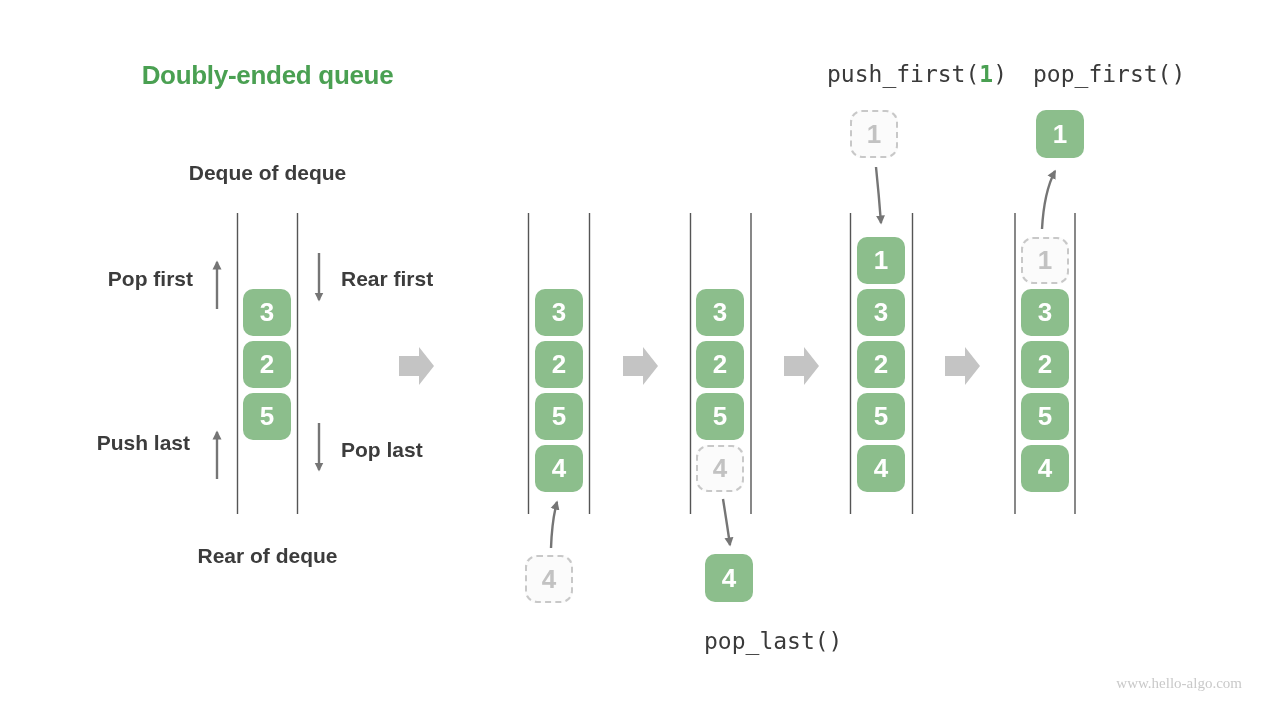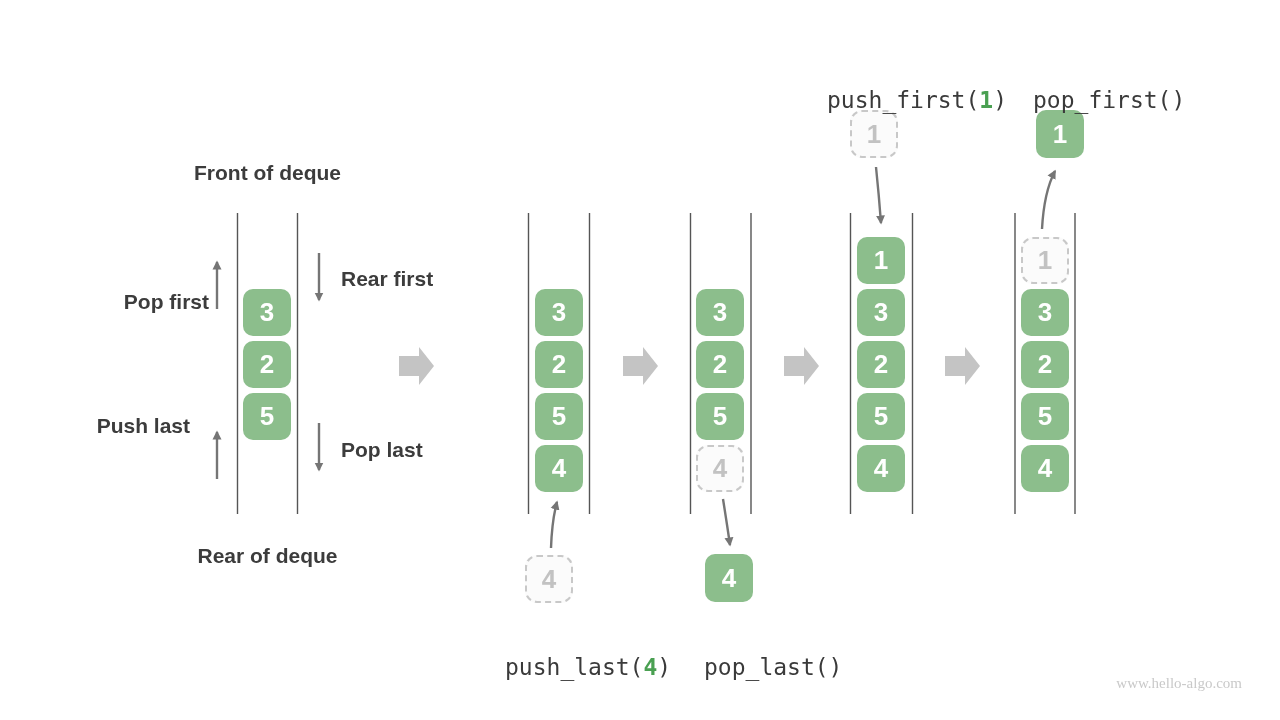--- a/index.html
+++ b/index.html
@@ -5,49 +5,50 @@
   html,body{margin:0;padding:0;background:#ffffff;}
   #canvas{position:relative;width:1280px;height:720px;background:#ffffff;overflow:hidden;
           font-family:"Liberation Sans",sans-serif;}
   .abs{position:absolute;}
   
   .title{left:85px;top:55px;width:365px;text-align:center;font-weight:bold;font-size:26px;
          line-height:41px;color:#4AA052;letter-spacing:-0.3px;}
   .endlabel{left:95px;width:345px;text-align:center;font-weight:bold;font-size:21px;color:#3C3C3C;}
   .front{top:161px;} .rear{top:544px;}
   .side{font-weight:bold;font-size:21px;color:#3C3C3C;}
-  .pop-first{left:74px;top:267px;width:135px;text-align:right;margin-top:23px;}
+  .pop-first{left:58px;top:267px;width:135px;text-align:right;}
   .push-first{left:341px;top:267px;}
-  .push-last{left:58px;top:414px;width:132px;text-align:right;}
+  .push-last{left:58px;top:431px;width:132px;text-align:right;}
   .pop-last{left:341px;top:438px;}
   
   .cell{position:absolute;width:48px;height:47px;border-radius:10px;display:flex;
         align-items:center;justify-content:center;font-weight:bold;font-size:26px;}
   .solid{background:#8CBE8C;color:#ffffff;}
   .ghost{background:#FBFBFB;border:2px dashed #C8C8C8;border-radius:12px;color:#C2C2C2;
          box-sizing:border-box;}
   .float{height:48px;}
   
   .code{position:absolute;font-family:"DejaVu Sans Mono",monospace;font-size:23px;
-        color:#3A3A3A;white-space:pre;margin-top:26px;}
+        color:#3A3A3A;white-space:pre;}
   .code .arg{color:#4AA052;font-weight:bold;}
   
   .watermark{right:38px;top:675px;font-family:Liberation Serif, serif;
              font-size:15px;color:#C9C9C9;}
   svg.overlay{position:absolute;left:0;top:0;pointer-events:none;}
 </style>
 </head>
 <body>
 
 <div id="canvas">
 
   <div class="abs title">
+    <div>Doubly-ended queue</div>
   </div>
 
-  <div class="abs endlabel front">Front of deque</div>
+  <div class="abs endlabel front">Deque of deque</div>
   <div class="abs endlabel rear">Rear of deque</div>
 
   <div class="abs side pop-first">Pop first</div>
   <div class="abs side push-first">Rear first</div>
   <div class="abs side push-last">Push last</div>
   <div class="abs side pop-last">Pop last</div>
 
   <svg class="overlay" width="1280" height="720" viewBox="0 0 1280 720">
     <defs>
       <marker id="ah" markerWidth="12" markerHeight="12" refX="7.5" refY="5" orient="auto" markerUnits="userSpaceOnUse">
@@ -112,20 +113,19 @@
   <div class="cell solid" style="left:1021px;top:289px">3</div>
   <div class="cell solid" style="left:1021px;top:341px">2</div>
   <div class="cell solid" style="left:1021px;top:393px">5</div>
   <div class="cell solid" style="left:1021px;top:445px">4</div>
 
   <div class="cell ghost float" style="left:525px;top:555px">4</div>
   <div class="cell solid float" style="left:705px;top:554px">4</div>
   <div class="cell ghost float" style="left:850px;top:110px">1</div>
   <div class="cell solid float" style="left:1036px;top:110px">1</div>
 
-  <div class="code" style="left:505px;top:628px"><span>push_last(</span><span class="arg">4</span><span>)</span></div>
   <div class="code" style="left:704px;top:628px">pop_last()</div>
   <div class="code" style="left:827px;top:61px"><span>push_first(</span><span class="arg">1</span><span>)</span></div>
   <div class="code" style="left:1033px;top:61px">pop_first()</div>
 
   <div class="abs watermark">www.hello-algo.com</div>
 
 </div>
 
 </body></html>

